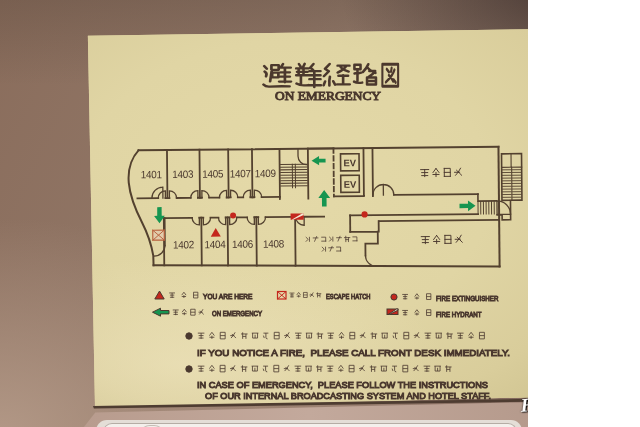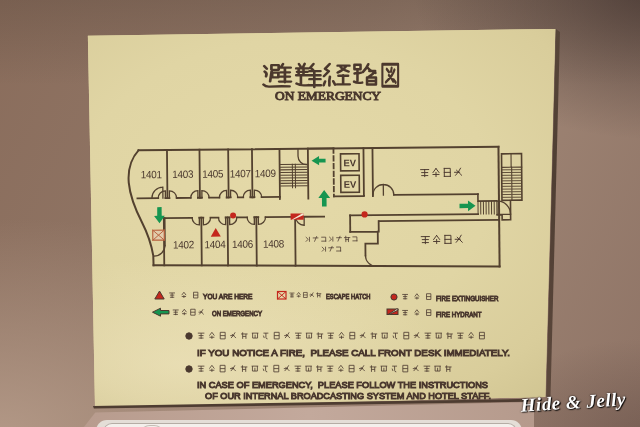--- a/index.html
+++ b/index.html
@@ -1,15 +1,15 @@
 <!DOCTYPE html>
 <html><head><meta charset="utf-8">
 <style>
 html,body{margin:0;padding:0;}
-#scene{position:relative;width:640px;height:427px;overflow:hidden;
+#scene{position:relative;width:528px;height:427px;overflow:hidden;
  background:
   radial-gradient(95% 85% at 0% 102%, rgba(182,156,138,.9), rgba(182,156,138,0) 60%),
   radial-gradient(70% 65% at 103% -3%, rgba(58,44,41,.7), rgba(58,44,41,0) 55%),
   linear-gradient(180deg, rgba(75,60,50,.28), rgba(75,60,50,0) 20%),
   radial-gradient(50% 40% at 103% 103%, rgba(80,60,55,.4), rgba(80,60,55,0) 60%),
   linear-gradient(115deg, #8a6d5c 0%, #927868 45%, #9c8272 70%, #8f7466 100%);
  font-family:"Liberation Sans",sans-serif;}
 .abs{position:absolute;}
 </style></head><body>
 <div id="scene">

